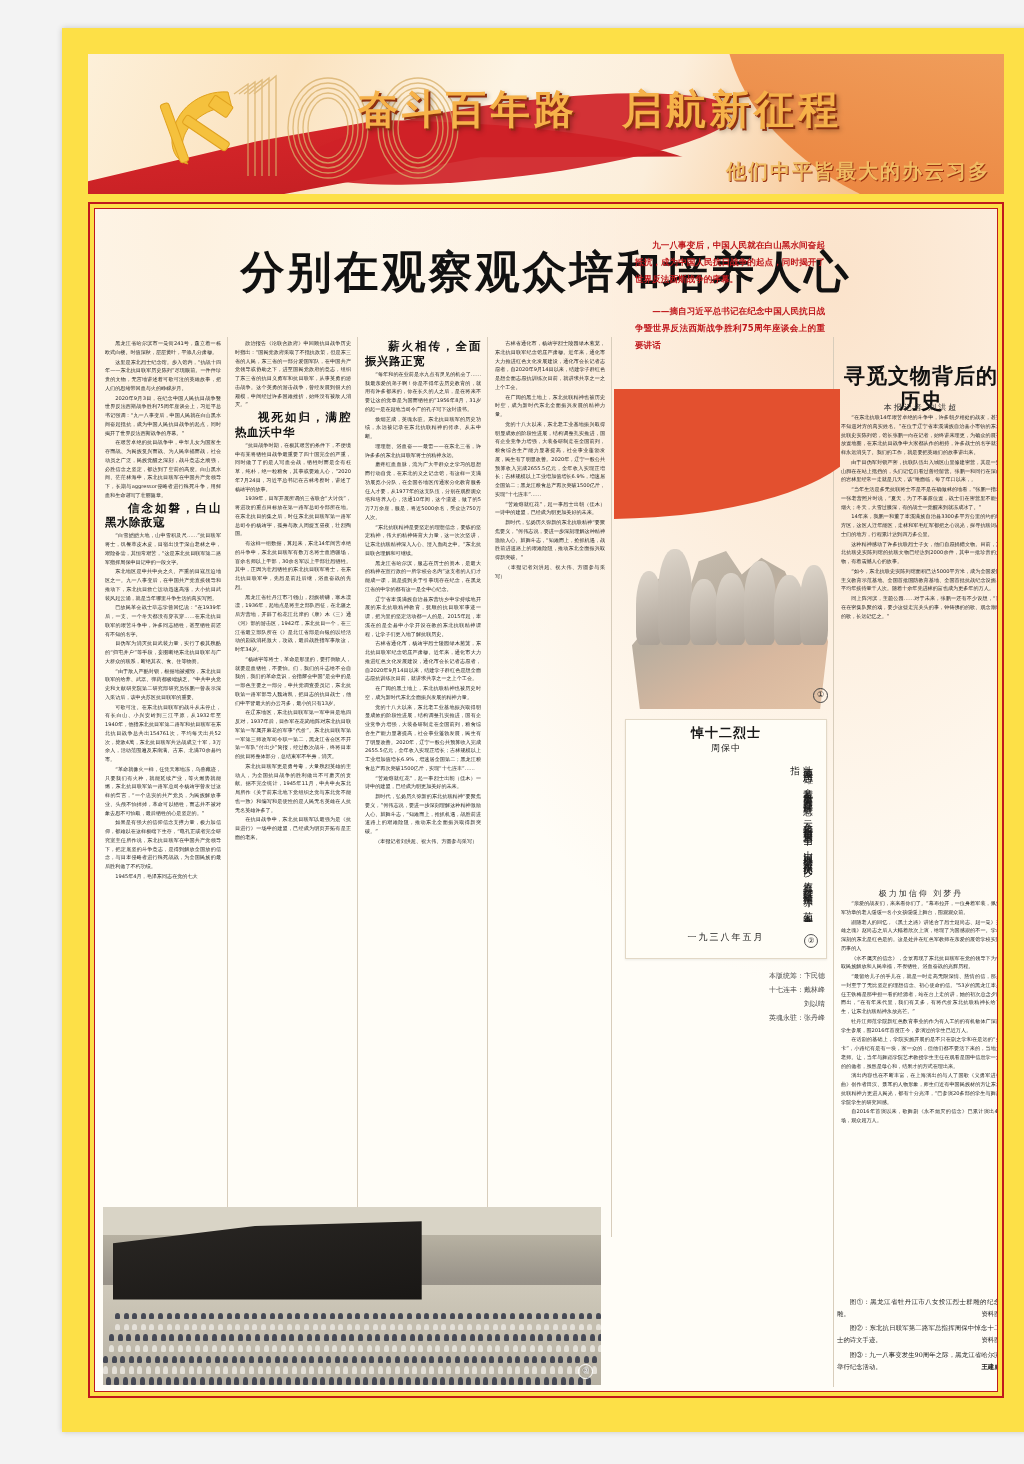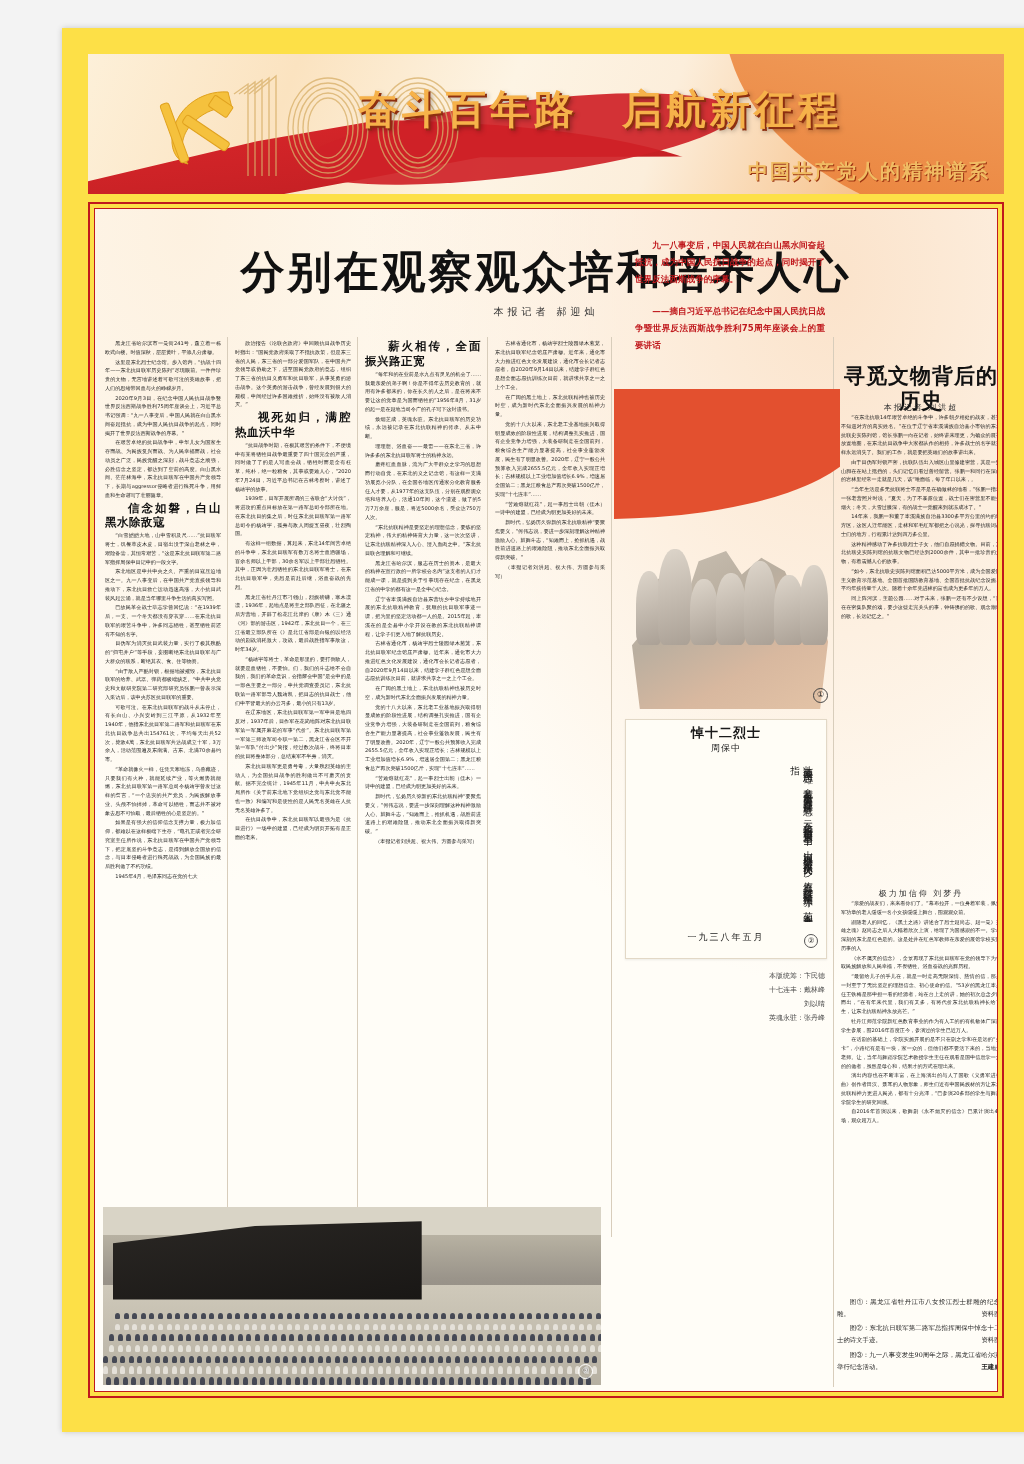--- a/index.html
+++ b/index.html
@@ -297,28 +297,27 @@
         <rect x="60" y="24" width="22" height="13" rx="2" transform="rotate(34 71 30)"></rect>
       </g>
     </svg>
 
     <div class="banner-title">
       <span>奋斗百年路</span>
       <span class="t2">启航新征程</span>
     </div>
 
 
-    <div class="mh-sub">中国共产党人的精神谱系</div>
+    <div class="mh-sub">他们中平皆最大的办云习多</div>
   </div>
 
   <div class="frame">
    <div class="frame-inner">
 
     <div class="headline">分别在观察观众培和培养人心</div>
-    <div class="headline-byline">本报记者  郝迎灿</div>
 
     <div class="vrule" style="left:132px;top:128px;height:900px;"></div>
     <div class="vrule" style="left:262px;top:128px;height:900px;"></div>
     <div class="vrule" style="left:392px;top:128px;height:900px;"></div>
     <div class="vrule" style="left:516px;top:128px;height:900px;"></div>
     <div class="vrule" style="left:738px;top:128px;height:1050px;"></div>
 
     <div class="col" id="c2" style="left:140px;top:130px;width:116px;height:900px;">
           <p>政治报告《论联合政府》中回顾抗日战争历史时指出：“国民党政府采取了不抵抗政策，但是东三省的人民，东三省的一部分爱国军队，在中国共产党领导或协助之下，进至国民党政府的意志，组织了东三省的抗日义勇军和抗日联军，从事英勇的游击战争。这个英勇的游击战争，曾经发展到很大的规模，中间经过许多困难挫折，始终没有被敌人消灭。”</p>
           <p class="subhead">视死如归，满腔热血沃中华</p>

